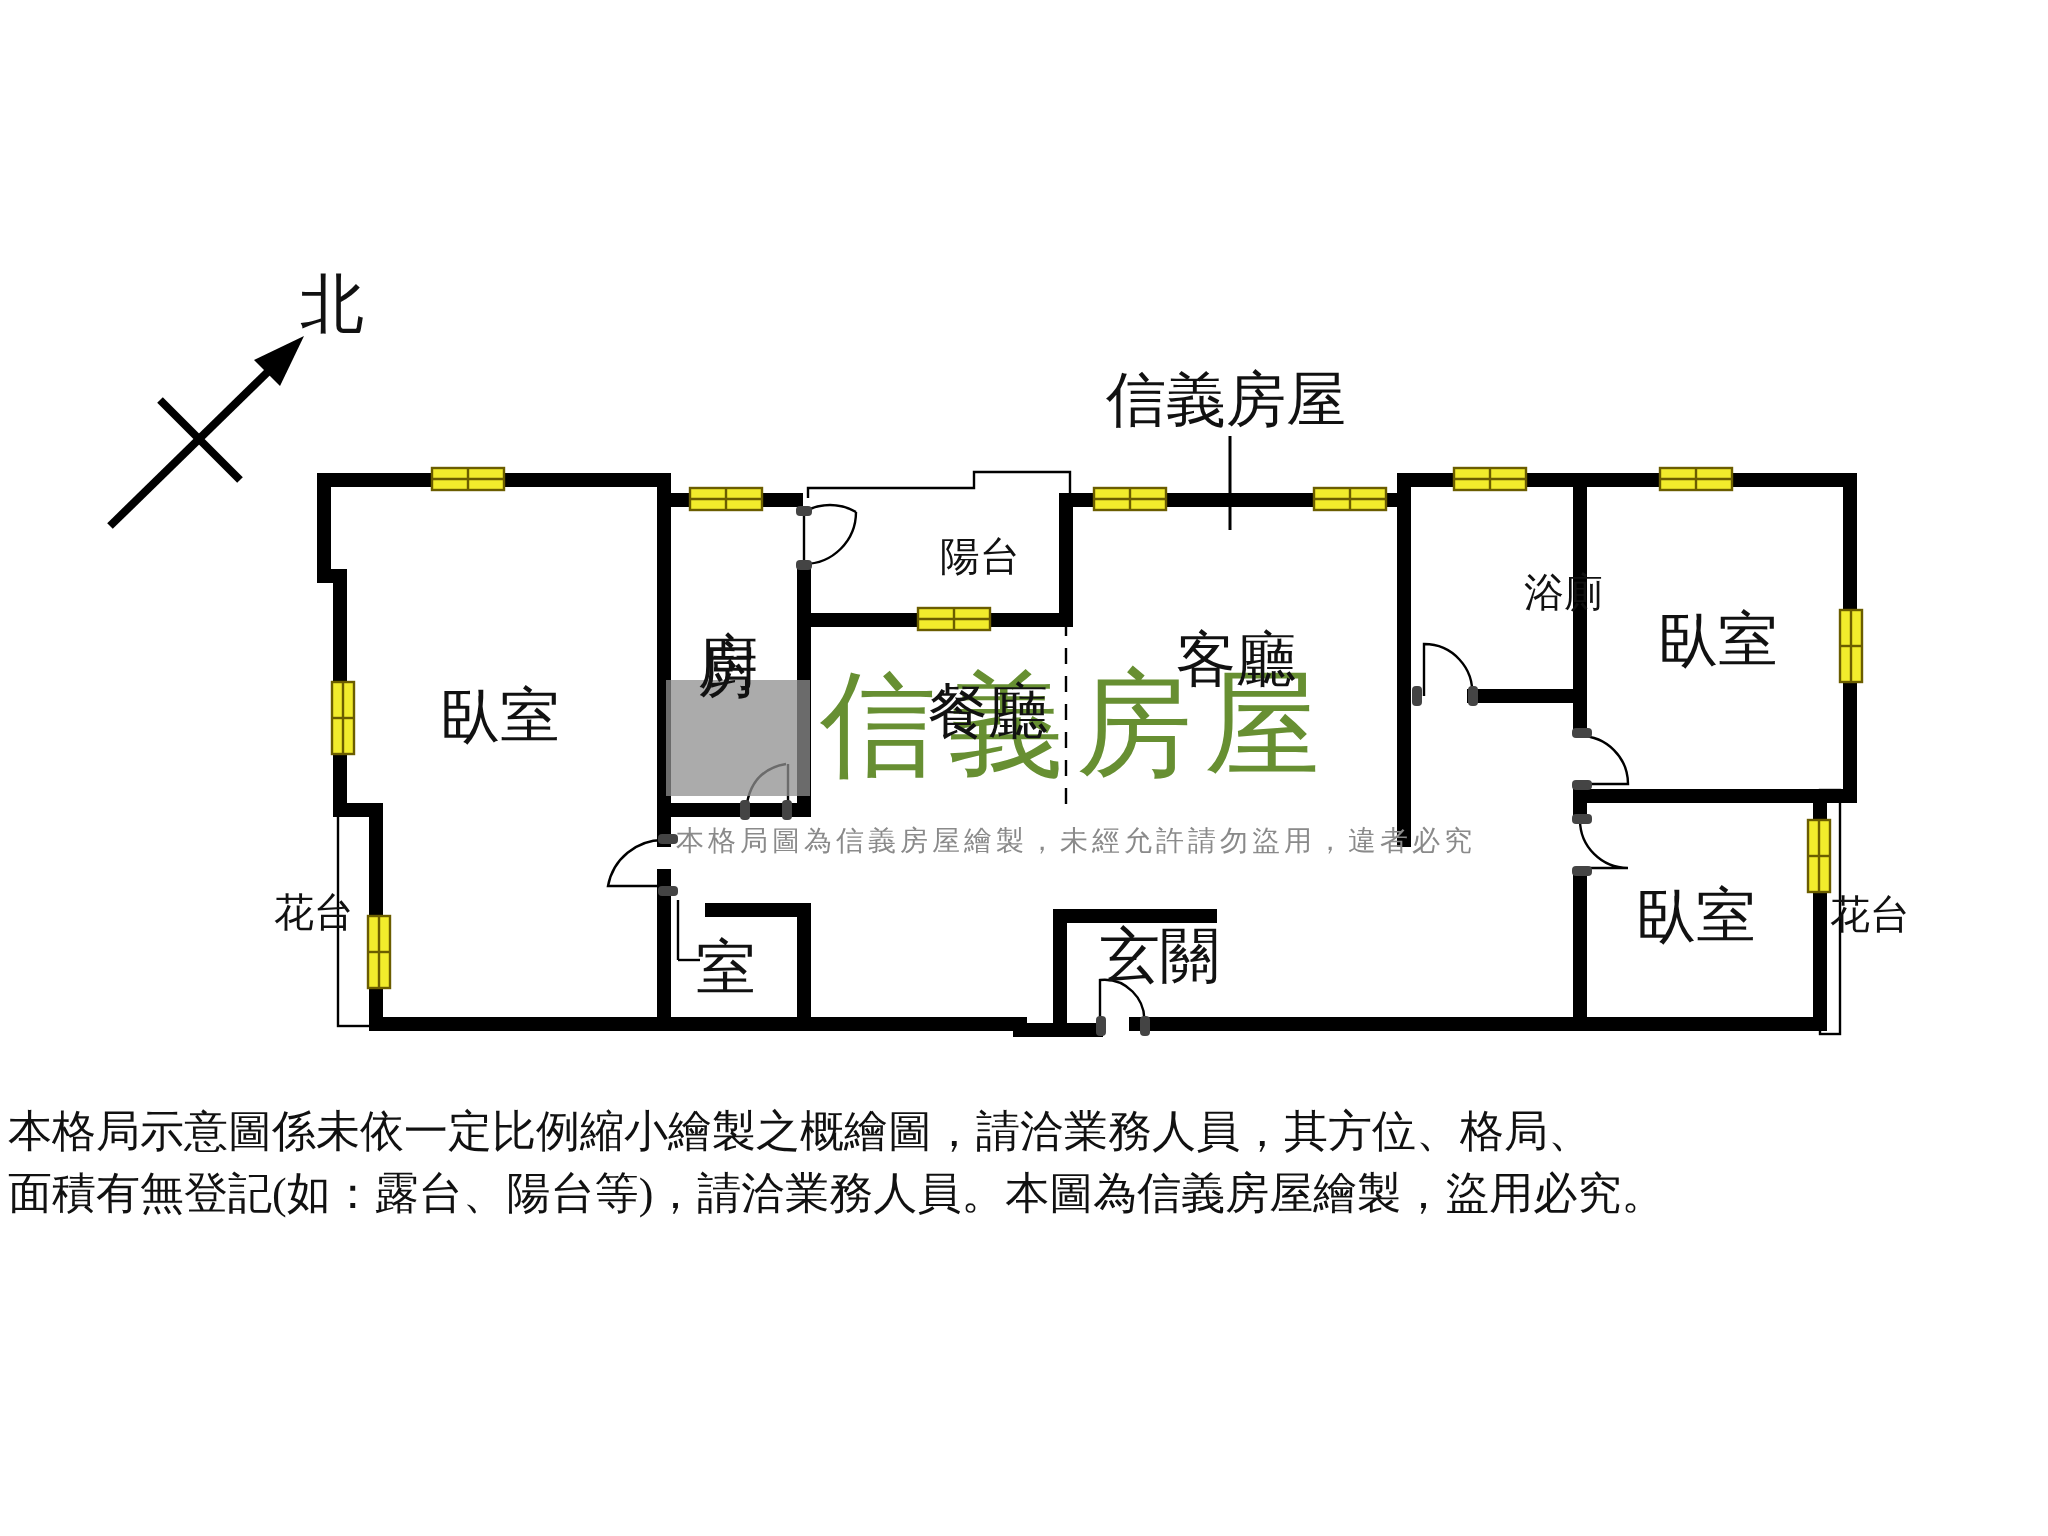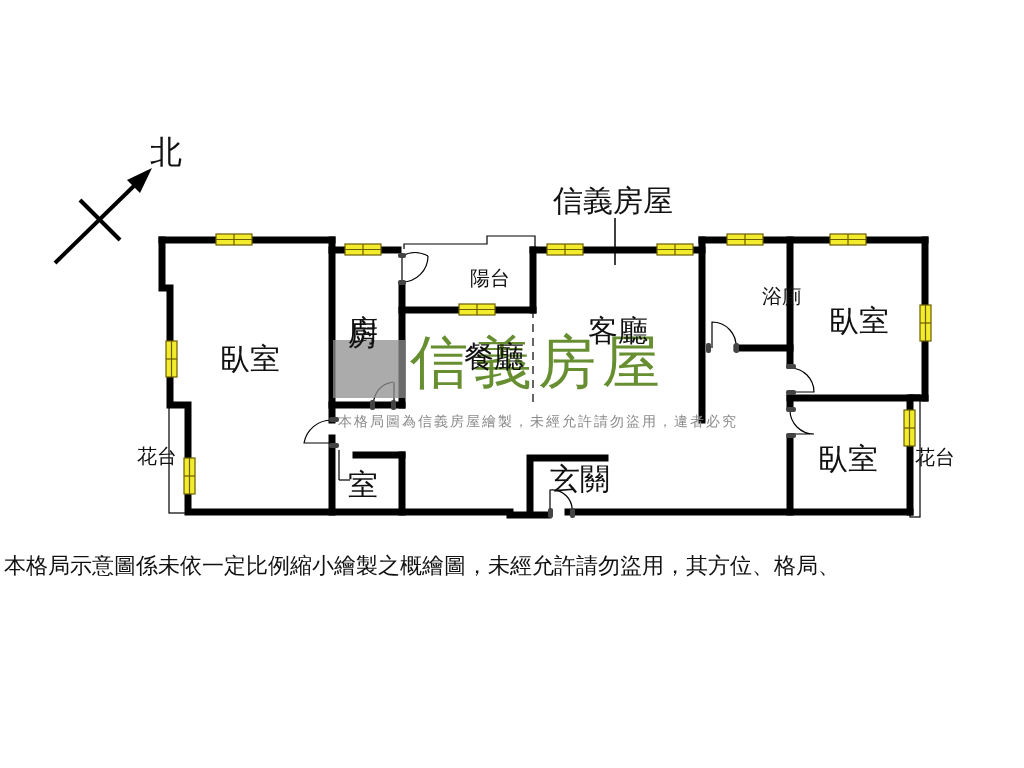--- a/index.html
+++ b/index.html
@@ -198,14 +198,15 @@
 <div class="lbl lbl-lg" style="left:588px; top:316px;text-align:center;">客廳</div>
 <div class="lbl lbl-sm" style="left:762px; top:286px;">浴廁</div>
 <div class="lbl lbl-lg" style="left:829px; top:306px;">臥室</div>
 <div class="lbl lbl-lg" style="left:818px; top:444px;">臥室</div>
 <div class="lbl lbl-lg" style="left:348px; top:470px;">室</div>
 <div class="lbl lbl-lg" style="left:550px; top:464px;">玄關</div>
 <div class="lbl lbl-sm" style="left:137px; top:446px;">花台</div>
 <div class="lbl lbl-sm" style="left:915px; top:447px;">花台</div>
 
 <div class="disclaimer">
-  <div>本格局示意圖係未依一定比例縮小繪製之概繪圖，未經允許請勿盜用，其方位、格局、</div>
+  <div>本格局示意圖係未依一定比例縮小繪製之概繪圖，請洽業務人員，其方位、格局、</div>
+  <div>面積有無登記(如：露台、陽台等)，請洽業務人員。本圖為信義房屋繪製，盜用必究。</div>
 </div>
 
 </body></html>

